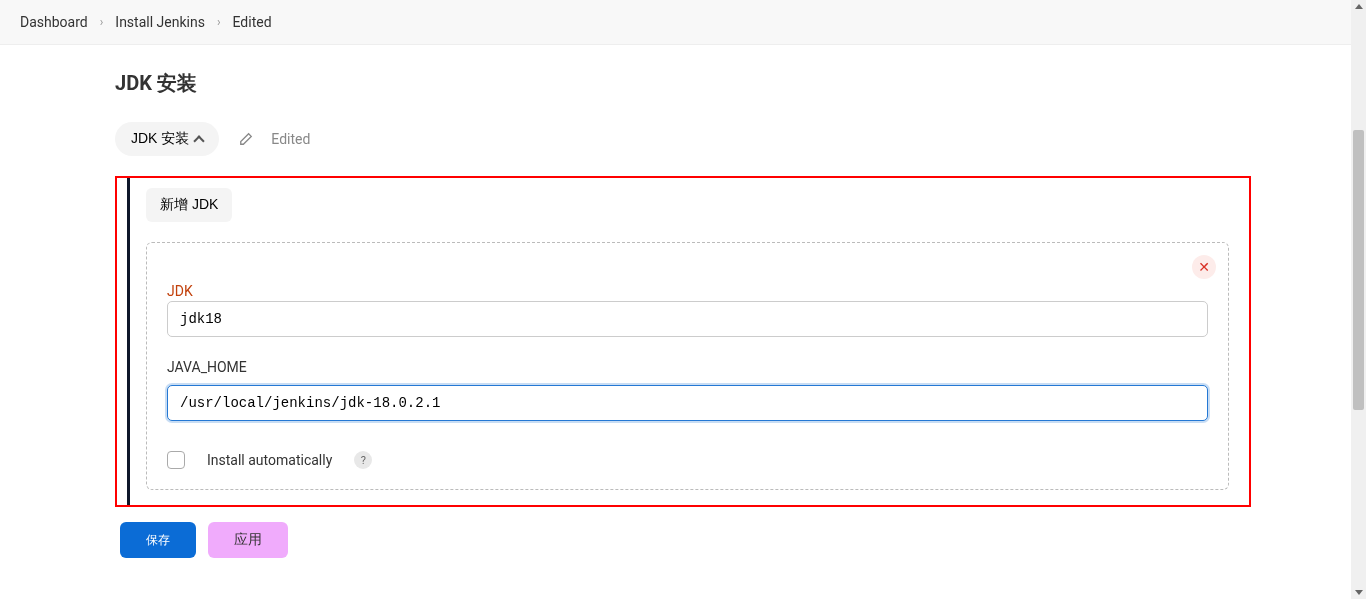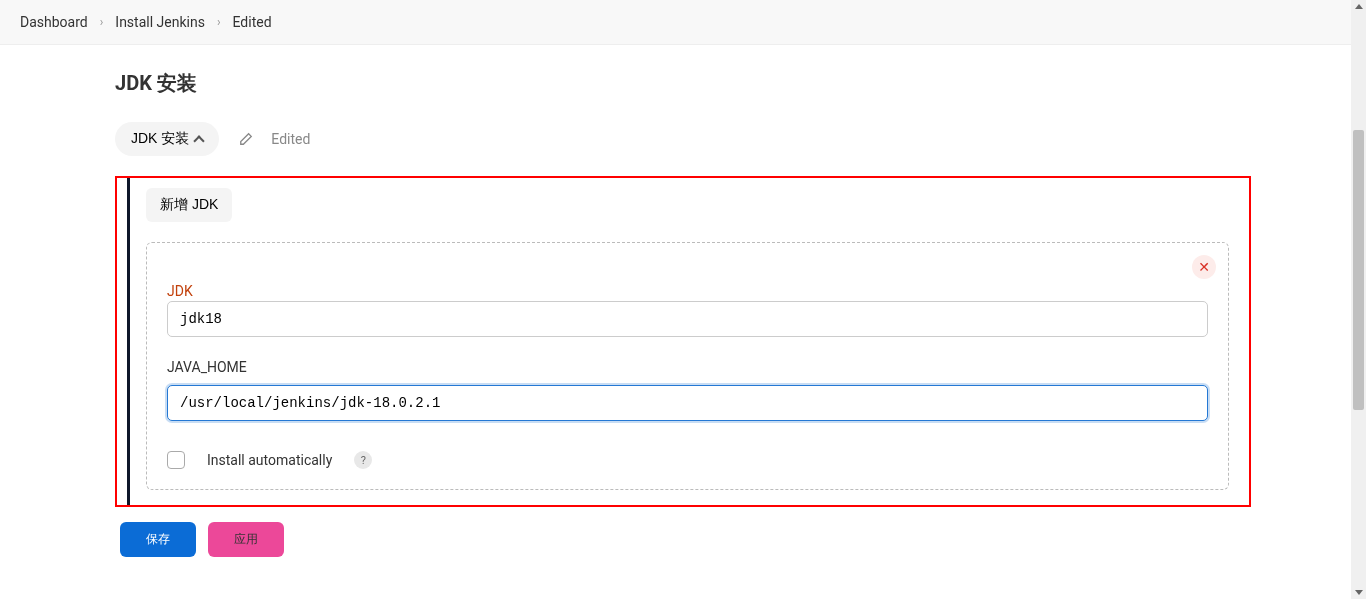--- a/index.html
+++ b/index.html
@@ -187,26 +187,26 @@
       background: #0b6cd6;
       color: #fff;
       border: none;
       border-radius: 6px;
       padding: 9px 26px;
       font-size: 12px;
       cursor: pointer;
       font-weight: 500;
     }
     .btn-secondary {
-      background: #ec4899;
+      background: #f0abfc;
       color: #333;
       border: none;
       border-radius: 6px;
       padding: 9px 26px;
-      font-size: 12px;
+      font-size: 14px;
       cursor: pointer;
     }
     .scrollbar-top {
       position: absolute;
       right: 0;
       top: 0;
       width: 15px;
       height: 100%;
       background: #f0f0f0;
       display: flex;

